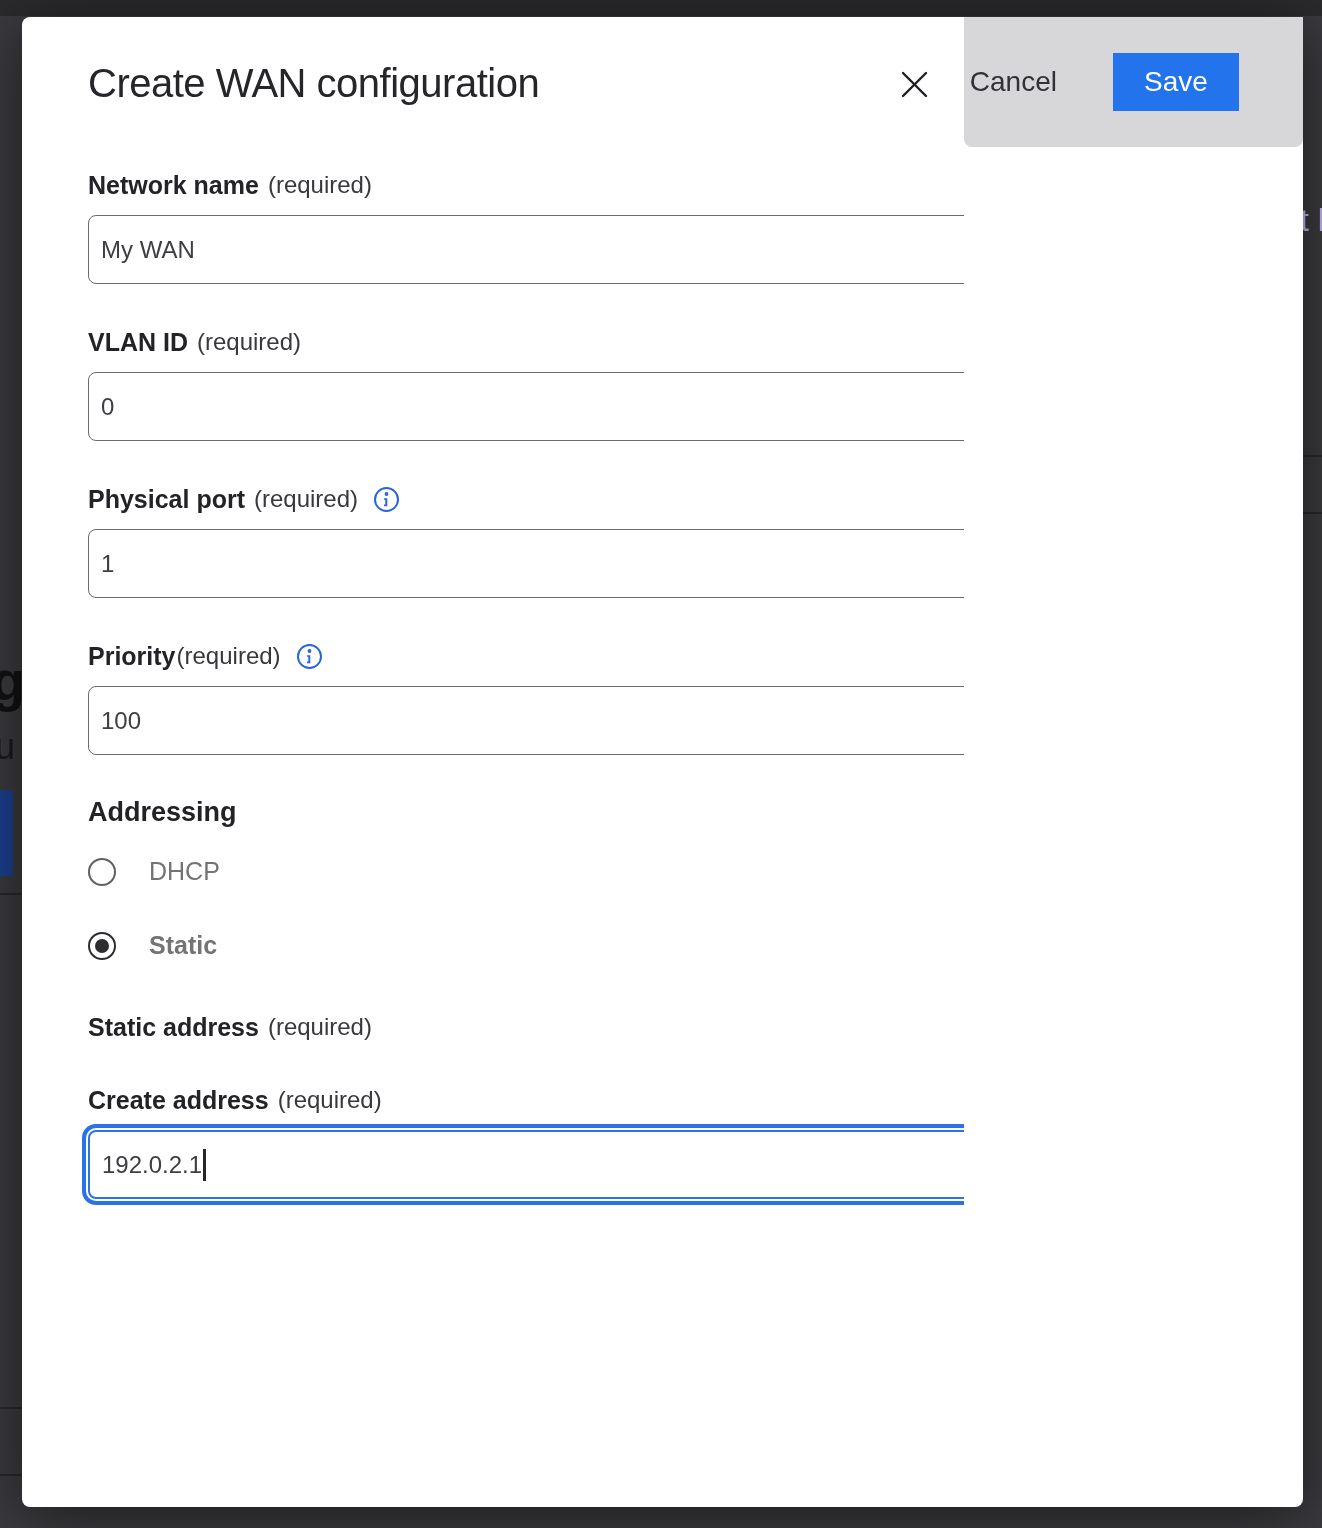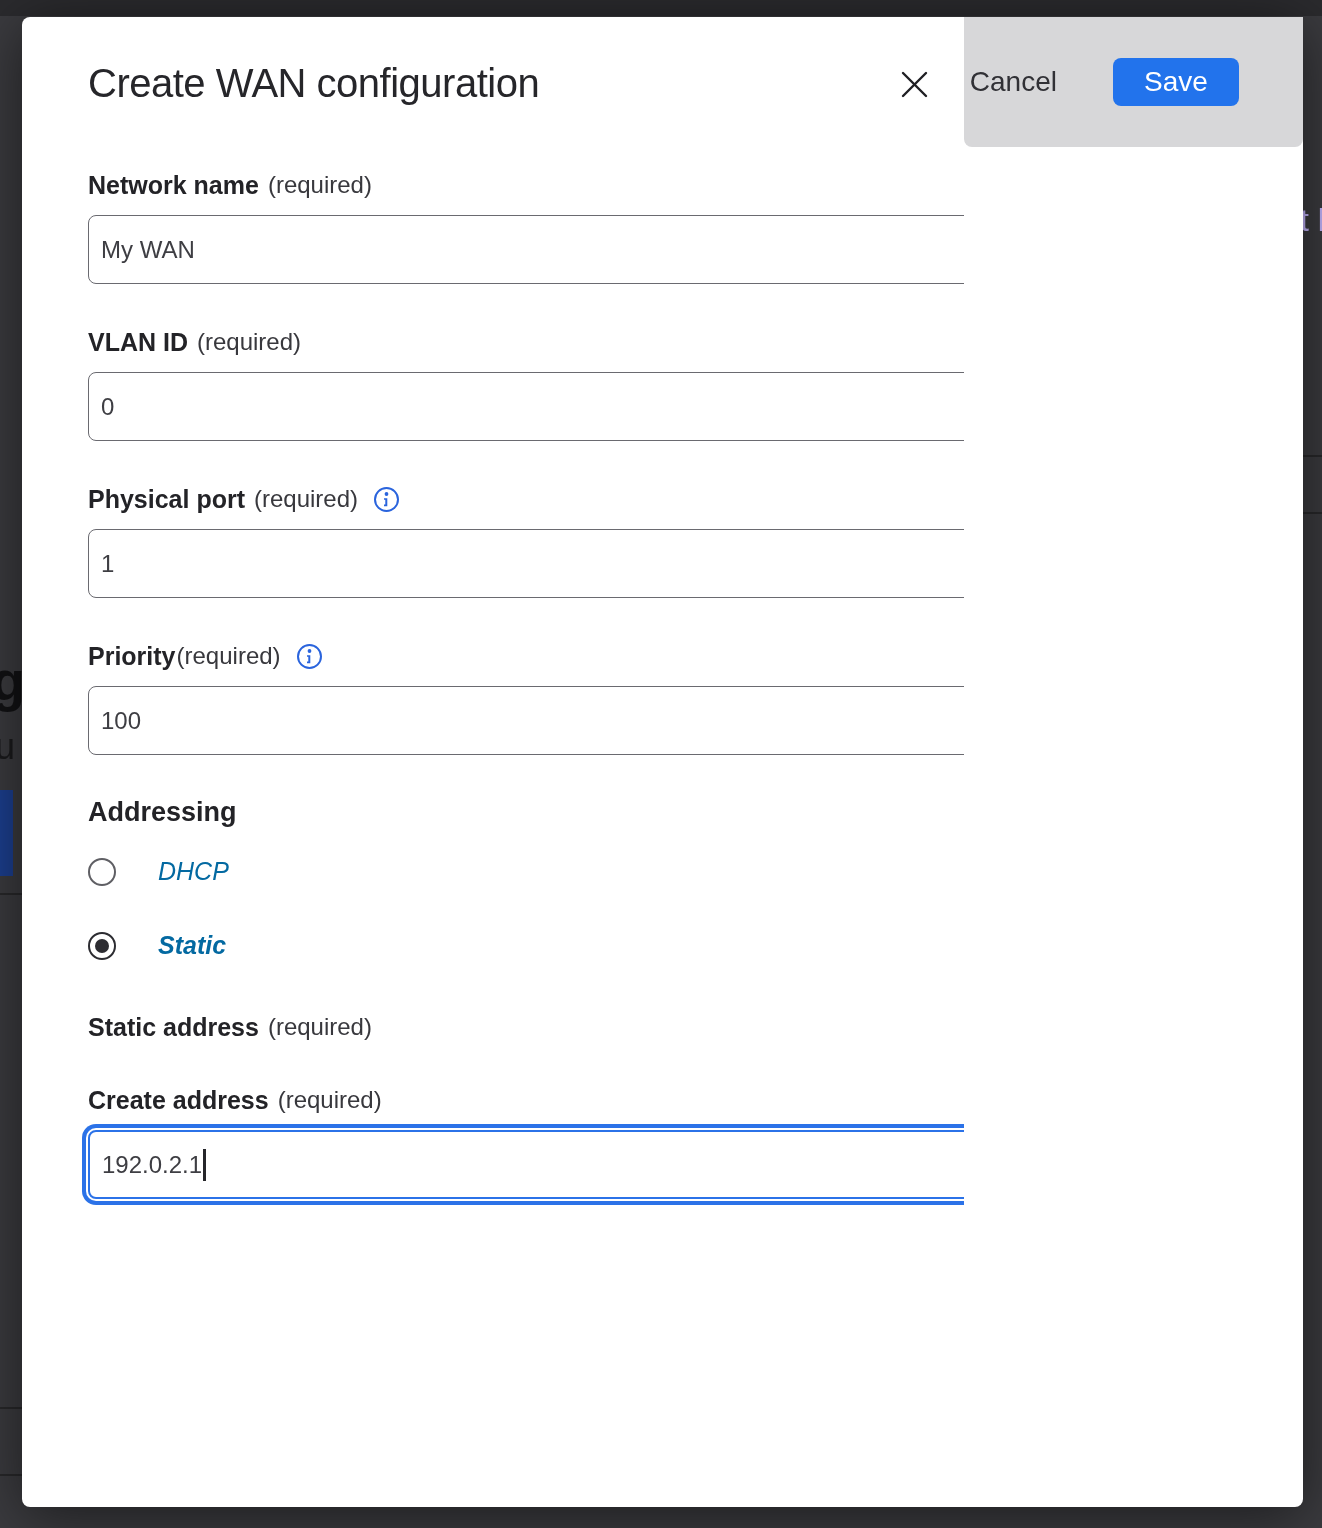--- a/index.html
+++ b/index.html
@@ -95,39 +95,39 @@
   .radio-row.r2 { margin-top: 45px; }
   .radio-circle {
     width: 28px; height: 28px; border-radius: 50%;
     border: 2px solid #5f5f64; background: #fff;
     flex: 0 0 auto;
     display: flex; align-items: center; justify-content: center;
   }
   .radio-row.selected .radio-circle { border-color: #2c2c31; }
   .radio-dot { width: 14px; height: 14px; border-radius: 50%; background: transparent; }
   .radio-row.selected .radio-dot { background: #2c2c31; }
-  .radio-label { margin-left: 42px; font-size: 25px; font-weight: 400; color: #0369a1; font-style: italic; }
+  .radio-label { margin-left: 33px; font-size: 25px; font-weight: 400; color: #737373; }
   .radio-row.selected .radio-label { font-weight: 700; }
 
   
   .modal-footer {
     flex: 0 0 130px; height: 130px;
     background: #d7d7d9;
     border-radius: 0 0 8px 8px;
     display: flex; align-items: center; justify-content: flex-end;
     padding-right: 64px; gap: 50px;
   }
   .cancel-btn {
     background: none; border: none; cursor: pointer;
     font-family: "Liberation Sans", sans-serif;
     font-size: 28px; color: #313136; padding: 10px 6px;
   }
   .save-btn {
-    width: 126px; height: 48px;
-    background: #2273ec; border: none; border-radius: 8px;
+    width: 126px; height: 58px;
+    background: #2273ec; border: none; border-radius: 0;
     font-family: "Liberation Sans", sans-serif;
     font-size: 28px; color: #ffffff; cursor: pointer;
   }
 </style>
 </head>
 <body>
 
 <div class="top-band"></div>
 <div class="bg-frag bg-frag-g">g</div>
 <div class="bg-frag bg-frag-u">u</div>

